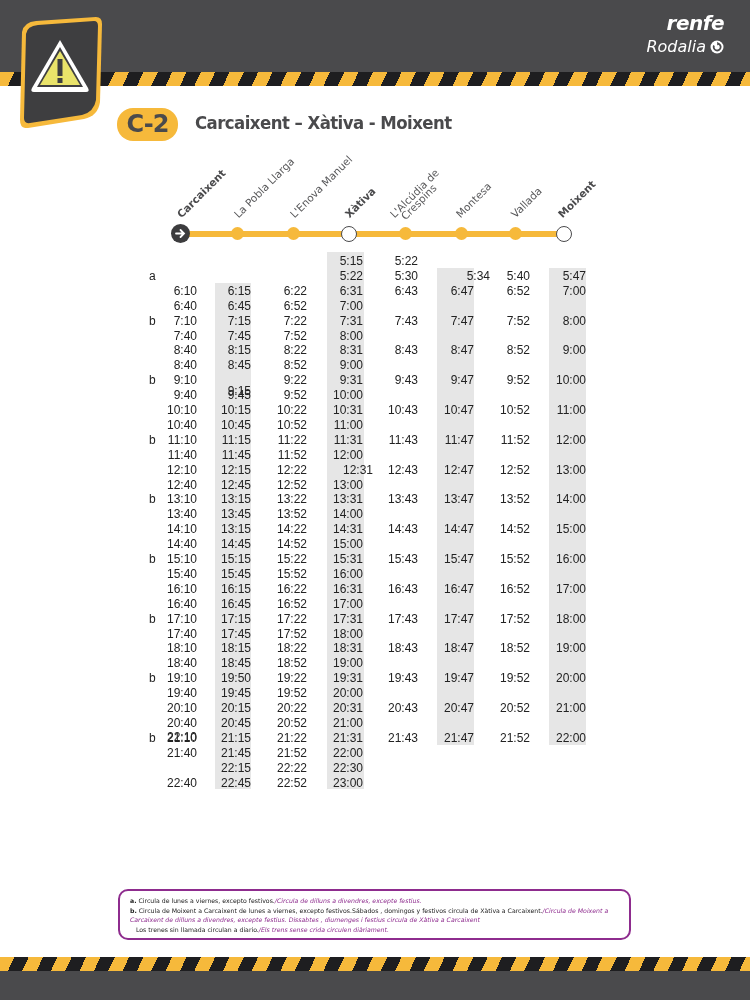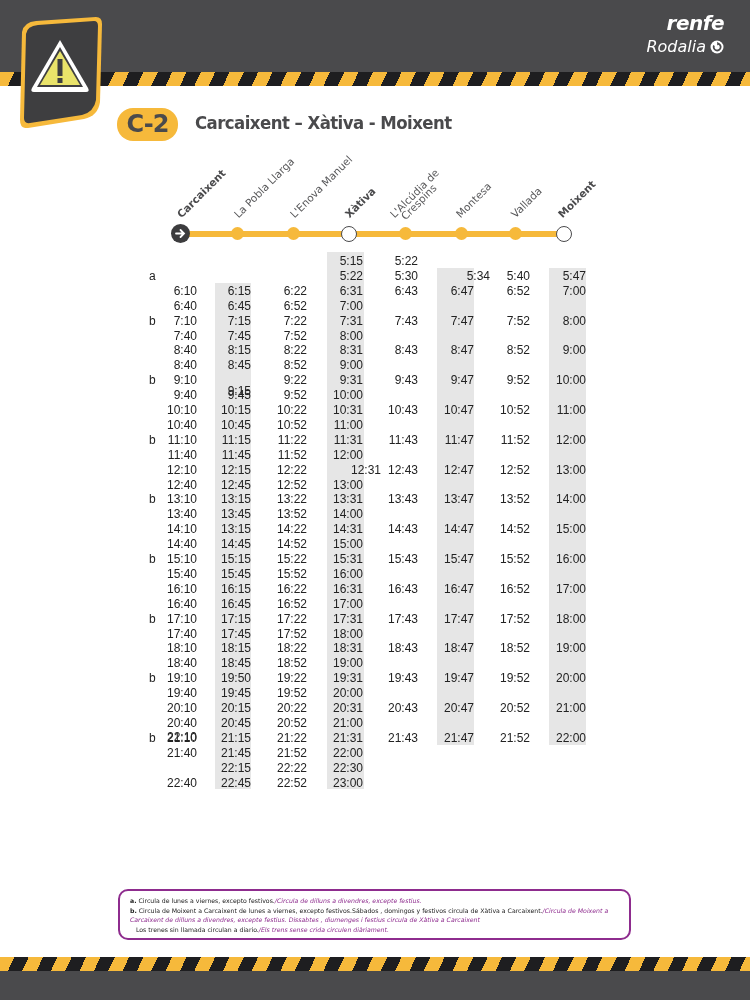--- a/index.html
+++ b/index.html
@@ -171,21 +171,21 @@
     <div class="t" style="left: 434px; top: 432.8px;">11:47</div>
     <div class="t" style="left: 490px; top: 432.8px;">11:52</div>
     <div class="t" style="left: 546px; top: 432.8px;">12:00</div>
     <div class="t" style="left: 157px; top: 447.7px;">11:40</div>
     <div class="t" style="left: 211px; top: 447.7px;">11:45</div>
     <div class="t" style="left: 267px; top: 447.7px;">11:52</div>
     <div class="t" style="left: 323px; top: 447.7px;">12:00</div>
     <div class="t" style="left: 157px; top: 462.6px;">12:10</div>
     <div class="t" style="left: 211px; top: 462.6px;">12:15</div>
     <div class="t" style="left: 267px; top: 462.6px;">12:22</div>
-    <div class="t" style="left: 341px; top: 462.6px;">12:31</div>
+    <div class="t" style="left: 333px; top: 462.6px;">12:31</div>
     <div class="t" style="left: 378px; top: 462.6px;">12:43</div>
     <div class="t" style="left: 434px; top: 462.6px;">12:47</div>
     <div class="t" style="left: 490px; top: 462.6px;">12:52</div>
     <div class="t" style="left: 546px; top: 462.6px;">13:00</div>
     <div class="t" style="left: 157px; top: 477.5px;">12:40</div>
     <div class="t" style="left: 211px; top: 477.5px;">12:45</div>
     <div class="t" style="left: 267px; top: 477.5px;">12:52</div>
     <div class="t" style="left: 323px; top: 477.5px;">13:00</div>
     <div class="note-mark" style="top: 492.4px;">b</div>
     <div class="t" style="left: 157px; top: 492.4px;">13:10</div>

